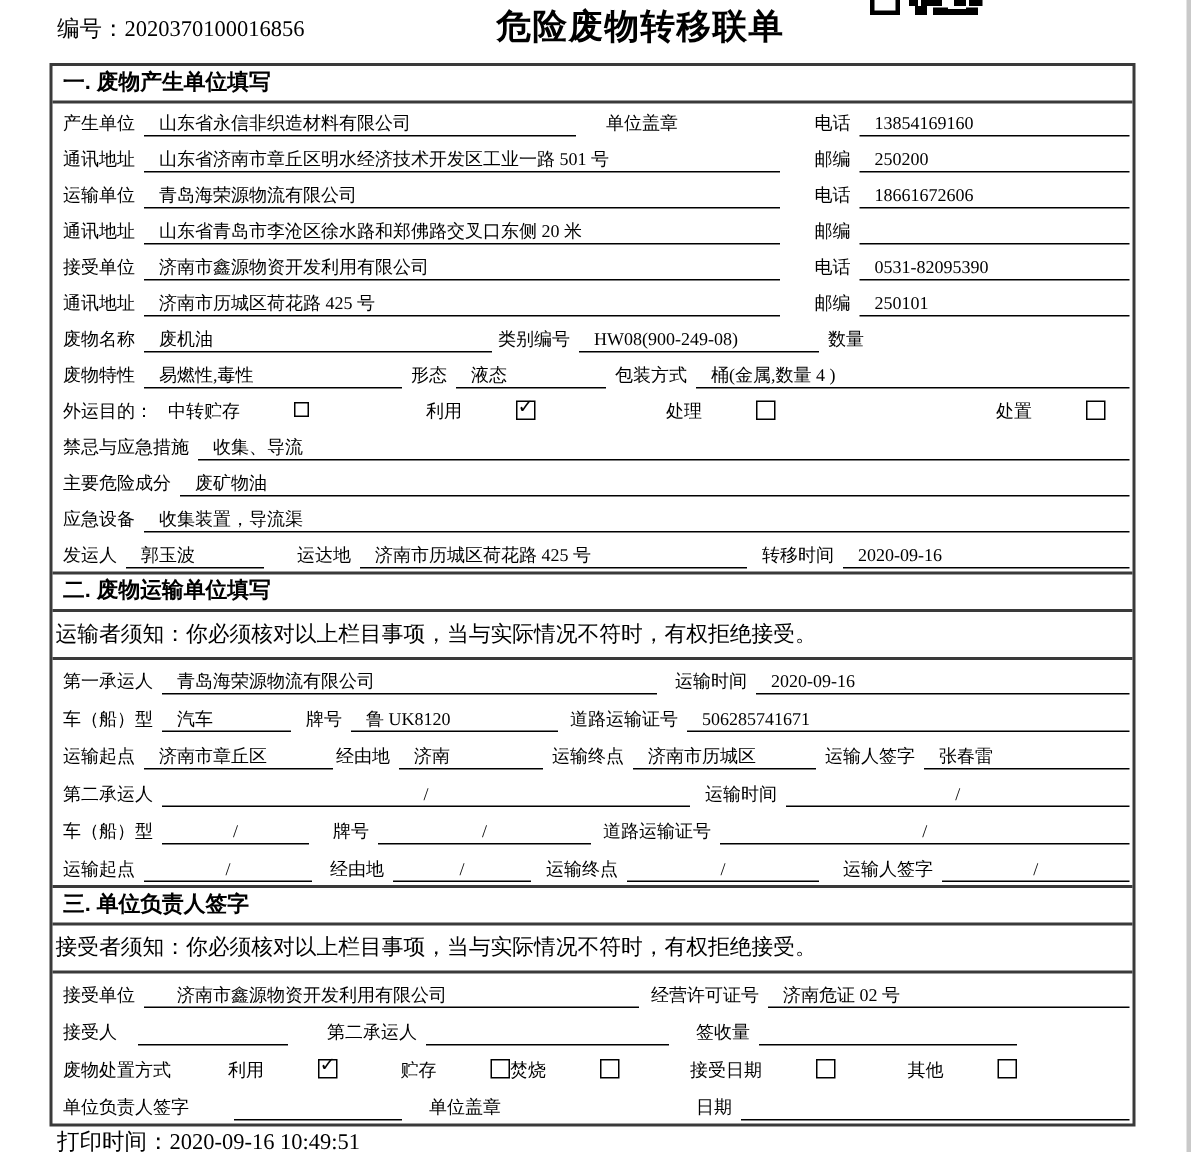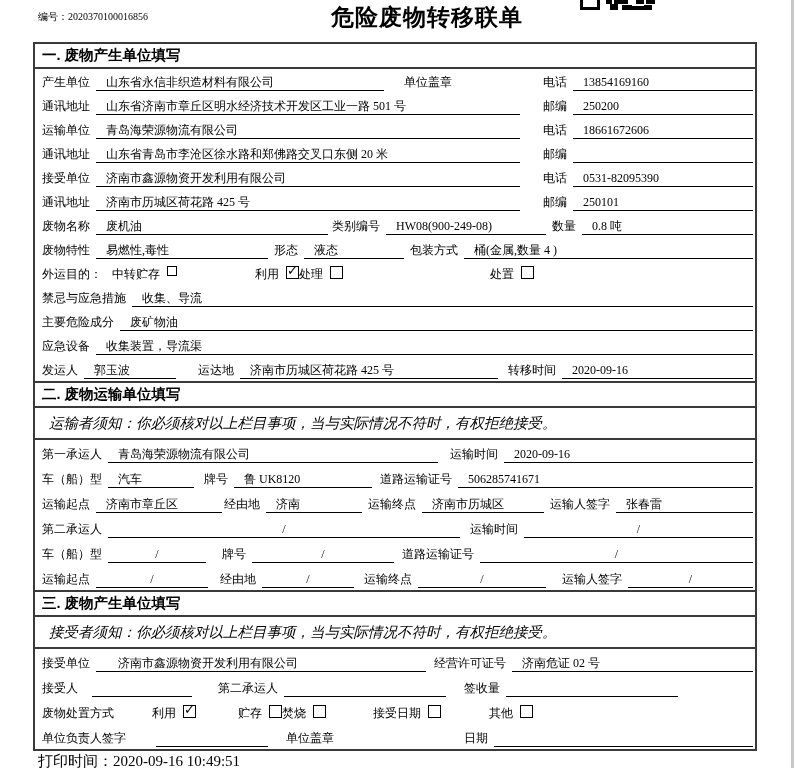--- a/index.html
+++ b/index.html
@@ -1,36 +1,36 @@
 <!DOCTYPE html>
 <html><head>
 <meta charset="utf-8">
 <style>
   html,body{margin:0;padding:0;}
   body{width:796px;height:768px;background:#fff;color:#000;position:relative;overflow:hidden;
        font-family:"Liberation Serif","DejaVu Serif",serif;}
-  .hdr-serial{position:absolute;left:38px;top:10px;font-size:10px;white-space:nowrap;}
+  .hdr-serial{position:absolute;left:38px;top:10px;font-size:15px;white-space:nowrap;}
   .hdr-title{position:absolute;left:331px;top:2px;font-size:23px;font-weight:bold;letter-spacing:1px;
        font-family:"Liberation Sans","DejaVu Sans",sans-serif;white-space:nowrap;}
   .qr{position:absolute;left:580px;top:0;}
   .scroll-strip{position:absolute;right:2px;top:0;width:3px;height:768px;background:#c9c9c9;}
   .form{position:absolute;left:33px;top:42px;width:724px;border:2px solid #3a3a3a;box-sizing:border-box;background:#fff;}
   .sec-h{height:23px;line-height:23px;border-bottom:2px solid #3a3a3a;font-weight:bold;font-size:14.5px;
        padding-left:7px;font-family:"Liberation Sans","DejaVu Sans",sans-serif;}
   .sec + .sec{border-top:2px solid #3a3a3a;}
-  .notice{height:30px;line-height:30px;border-bottom:2px solid #3a3a3a;font-size:14.5px;padding-left:14px;white-space:nowrap;font-style:italic;}
+  .notice{height:30px;line-height:30px;border-bottom:2px solid #3a3a3a;font-size:14.5px;padding-left:2px;white-space:nowrap;}
   .r{display:flex;align-items:flex-end;height:24px;padding:0 2px 2px 7px;font-size:12px;box-sizing:border-box;}
   .s2 .r,.s3 .r{height:25px;}
   .l{white-space:nowrap;}
   .v{border-bottom:1px solid #000;height:18px;line-height:18px;white-space:nowrap;
      padding-left:10px;margin-left:6px;box-sizing:border-box;overflow:hidden;}
   .v.c{text-align:center;padding-left:0;}
   .f1{flex:1;}
   .mla{margin-left:auto;}
-  .cbw{display:flex;align-items:flex-start;white-space:nowrap;}
+  .cbw{display:flex;align-items:center;white-space:nowrap;gap:29px;}
   .cb{display:inline-block;width:11px;height:11px;border:1.5px solid #000;margin-left:7px;margin-bottom:2px;
       position:relative;box-sizing:content-box;}
   .cb.sm{width:8px;height:8px;margin-bottom:3px;}
   .cb.checked::after{content:"✓";position:absolute;left:0px;top:-4px;font-size:13px;font-weight:bold;
       font-family:"DejaVu Sans",sans-serif;}
   .ftr{position:absolute;left:38px;top:752px;font-size:15px;white-space:nowrap;}
 </style>
 </head>
 <body>
 
@@ -100,21 +100,20 @@
       <span class="l mla">邮编</span>
       <span class="v" style="width:180px">250101</span>
     </div>
 
     <div class="r">
       <span class="l">废物名称</span>
       <span class="v" style="width:232px">废机油</span>
       <span class="l" style="margin-left:4px">类别编号</span>
       <span class="v" style="width:160px">HW08(900-249-08)</span>
       <span class="l" style="margin-left:6px">数量</span>
-      <span class="v f1">0.8 吨</span>
     </div>
 
     <div class="r">
       <span class="l">废物特性</span>
       <span class="v" style="width:172px">易燃性,毒性</span>
       <span class="l" style="margin-left:6px">形态</span>
       <span class="v" style="width:100px">液态</span>
       <span class="l" style="margin-left:6px">包装方式</span>
       <span class="v f1">桶(金属,数量 4 )</span>
     </div>
@@ -122,21 +121,21 @@
     <div class="r">
       <span class="l">外运目的：</span>
       <span class="cbw" style="margin-left:10px">
         <span class="l">中转贮存</span>
         <span class="cb sm"></span>
       </span>
       <span class="cbw" style="margin-left:78px">
         <span class="l">利用</span>
         <span class="cb checked"></span>
       </span>
-      <span class="cbw" style="">
+      <span class="cbw" style="margin-left:87px">
         <span class="l">处理</span>
         <span class="cb"></span>
       </span>
       <span class="cbw" style="margin-left:147px">
         <span class="l">处置</span>
         <span class="cb"></span>
       </span>
     </div>
 
     <div class="r">
@@ -217,21 +216,21 @@
       <span class="l" style="margin-left:12px">经由地</span>
       <span class="v c" style="width:92px">/</span>
       <span class="l" style="margin-left:10px">运输终点</span>
       <span class="v c" style="width:128px">/</span>
       <span class="l" style="margin-left:16px">运输人签字</span>
       <span class="v c f1">/</span>
     </div>
   </div>
 
   <div class="sec s3">
-    <div class="sec-h">三. 废物产生单位填写</div>
+    <div class="sec-h">三. 单位负责人签字</div>
     <div class="notice">接受者须知：你必须核对以上栏目事项，当与实际情况不符时，有权拒绝接受。</div>
 
     <div class="r">
       <span class="l">接受单位</span>
       <span class="v" style="width:330px;padding-left:22px">济南市鑫源物资开发利用有限公司</span>
       <span class="l" style="margin-left:8px">经营许可证号</span>
       <span class="v f1">济南危证 02 号</span>
     </div>
 
     <div class="r">

